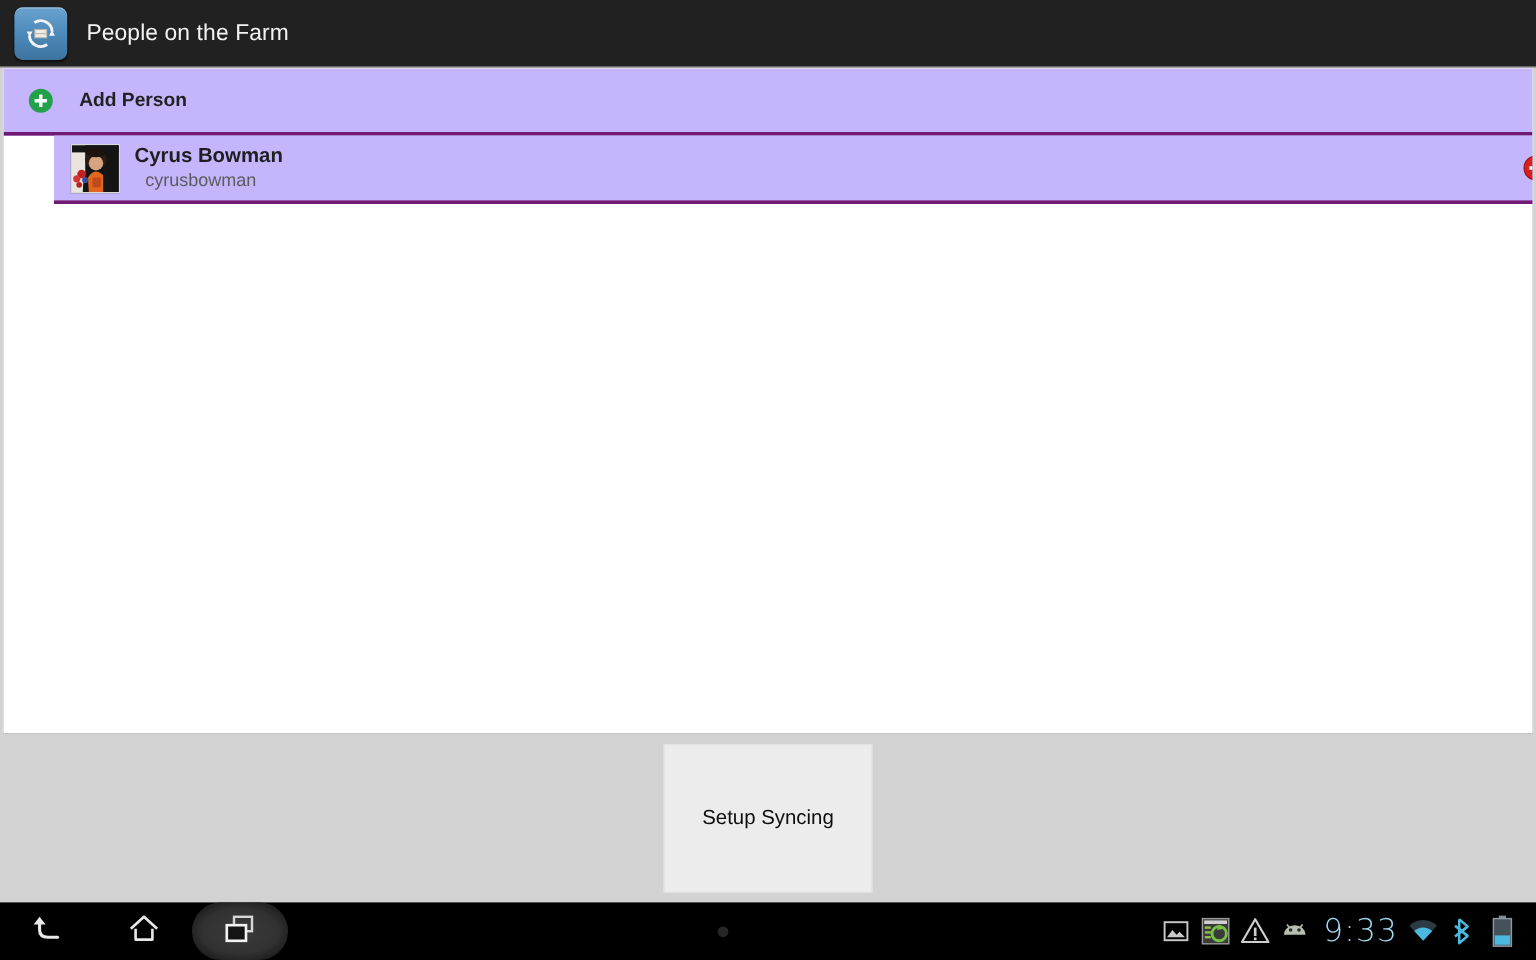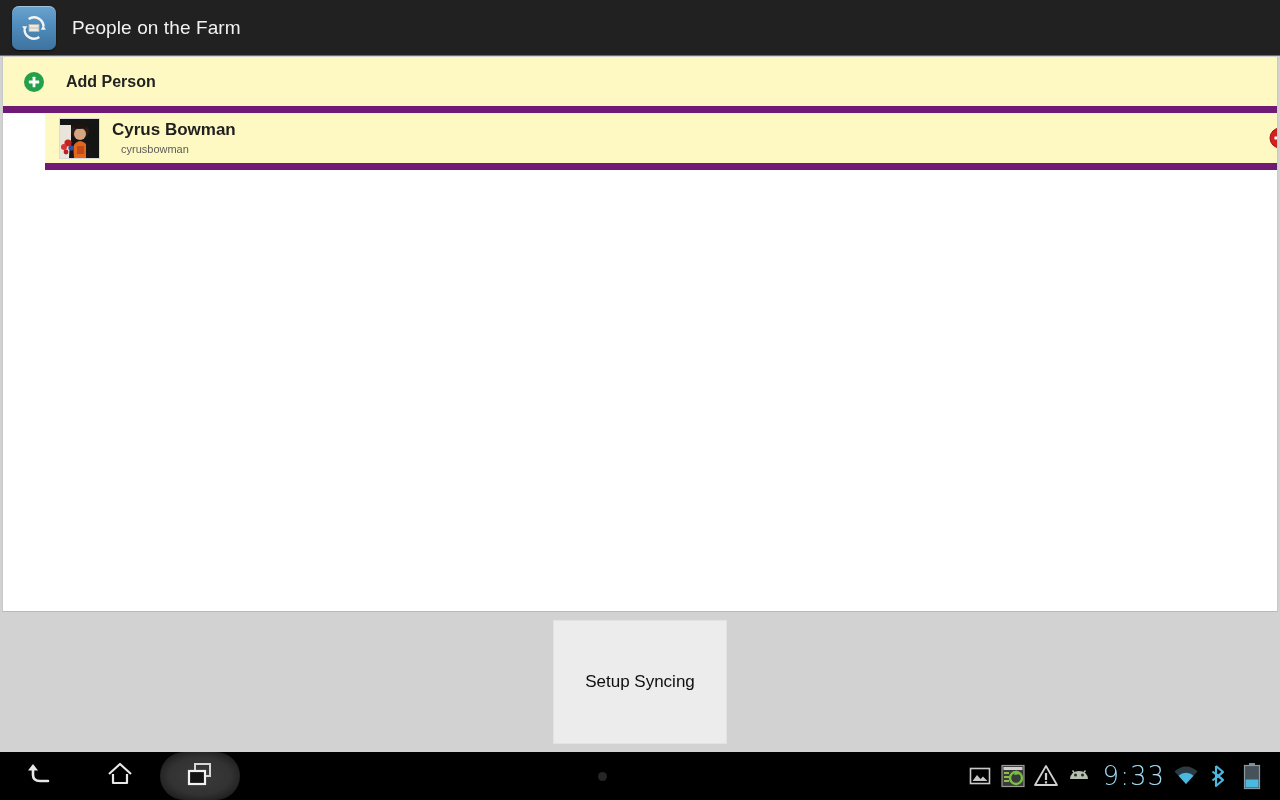--- a/index.html
+++ b/index.html
@@ -71,22 +71,22 @@
 
   .list {
     width: 100%;
   }
   .row {
     position: relative;
     box-sizing: border-box;
     width: 100%;
     display: flex;
     align-items: center;
-    border-bottom: 7px solid #701a75;
-    background: #fef9c3;
+    border-bottom: 3px solid #701a75;
+    background: #c4b5fd;
   }
   .row-add {
     height: 56px;
     padding-left: 20px;
   }
   .row-person {
     height: 57px;
     padding-left: 14px;
     margin-left: 42px;
   }
@@ -124,21 +124,21 @@
     justify-content: center;
     line-height: 1.1;
   }
   .person-name {
     font-size: 17px;
     font-weight: bold;
     color: #1f1f1f;
     margin-bottom: 3px;
   }
   .person-handle {
-    font-size: 11px;
+    font-size: 15px;
     color: #5c5c5c;
     margin-left: 9px;
   }
 
   .remove-btn {
     position: absolute;
     right: 28px;
     top: 50%;
     transform: translateY(-50%);
     width: 22px;

